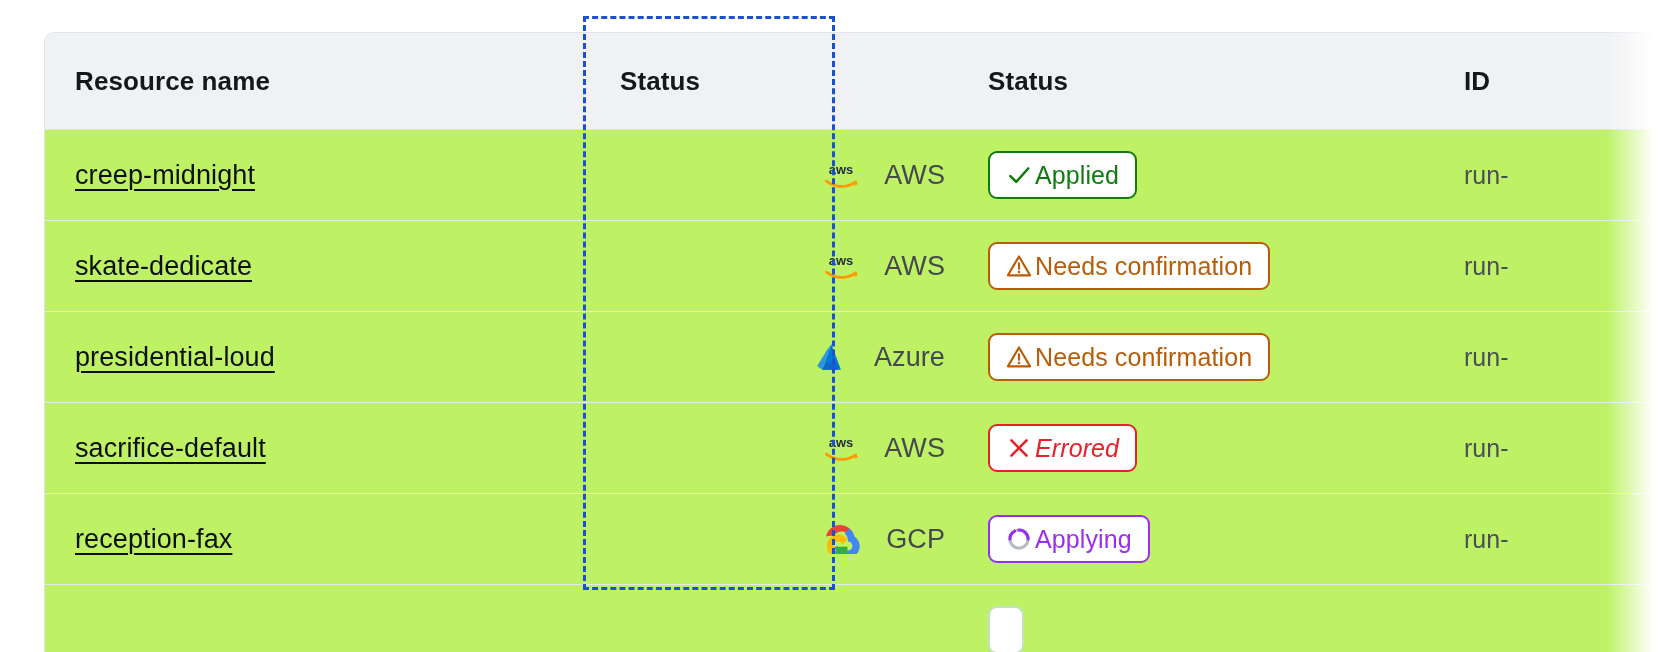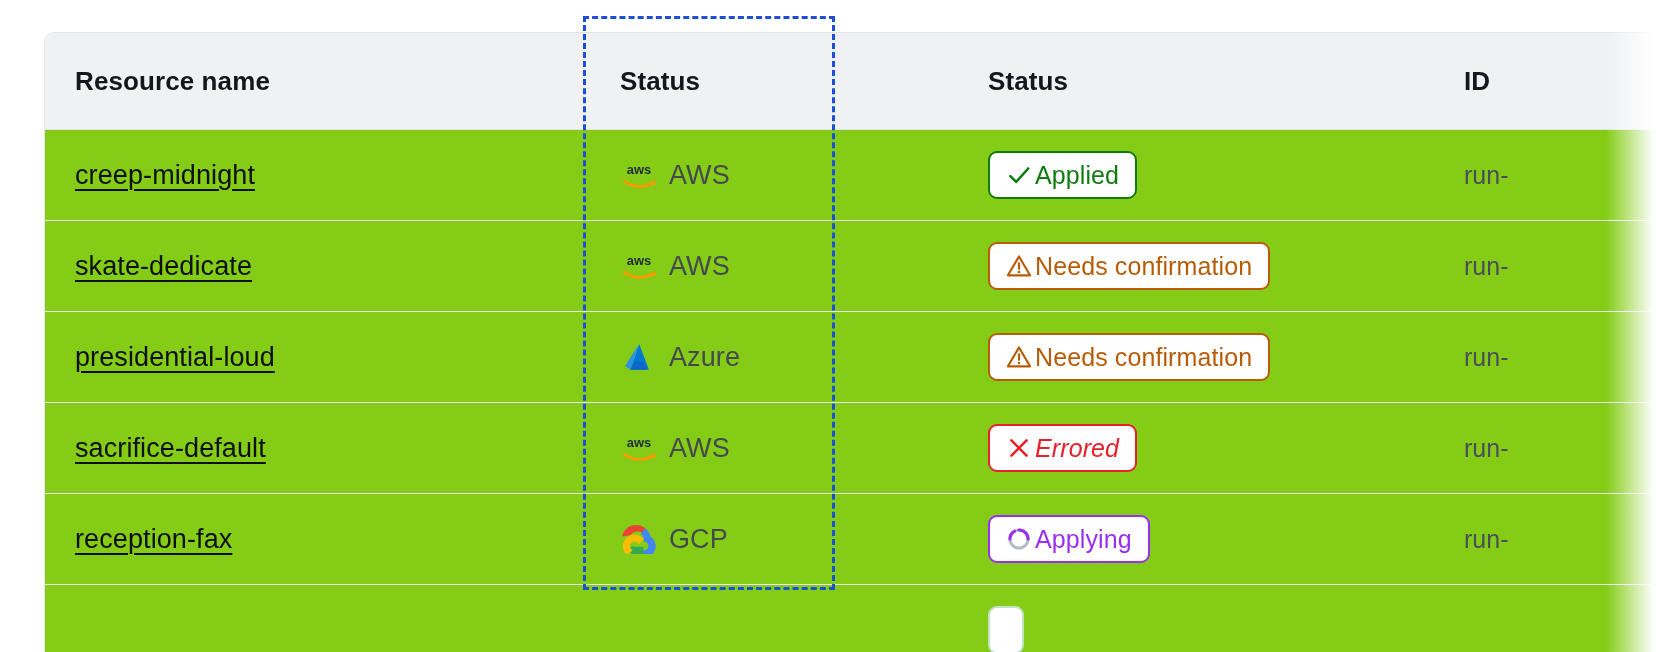--- a/index.html
+++ b/index.html
@@ -65,41 +65,42 @@
   thead th.th-status  { padding-left: 43px; }
   thead th.th-id      { padding-left: 49px; }
 
   tbody td {
     height: 90px;
     padding: 0 0 0 30px;
     border-bottom: 1px solid #e7e8ec;
     vertical-align: middle;
     font-size: 25px;
     color: #31353c;
-    background: #84cc16;
+    background: #bef264;
   }
   tbody td.td-service { padding-left: 35px; }
   tbody td.td-status  { padding-left: 43px; }
   tbody td.td-id      { padding-left: 49px; color: #4a4f57; }
 
   .res-link {
     font-size: 27px;
     color: #0d0f12;
     text-decoration: underline;
     text-underline-offset: 5px;
     text-decoration-thickness: 2px;
     cursor: pointer;
     letter-spacing: 0.1px;
   }
 
   
   .svc {
     display: flex;
     align-items: center;
-    gap: 11px;
+    gap: 24px;
+    justify-content: flex-end;
   }
   .svc-label {
     font-size: 27px;
     color: #45484f;
     letter-spacing: 0.1px;
   }
   .svc-ico {
     width: 38px;
     height: 34px;
     flex: 0 0 38px;

